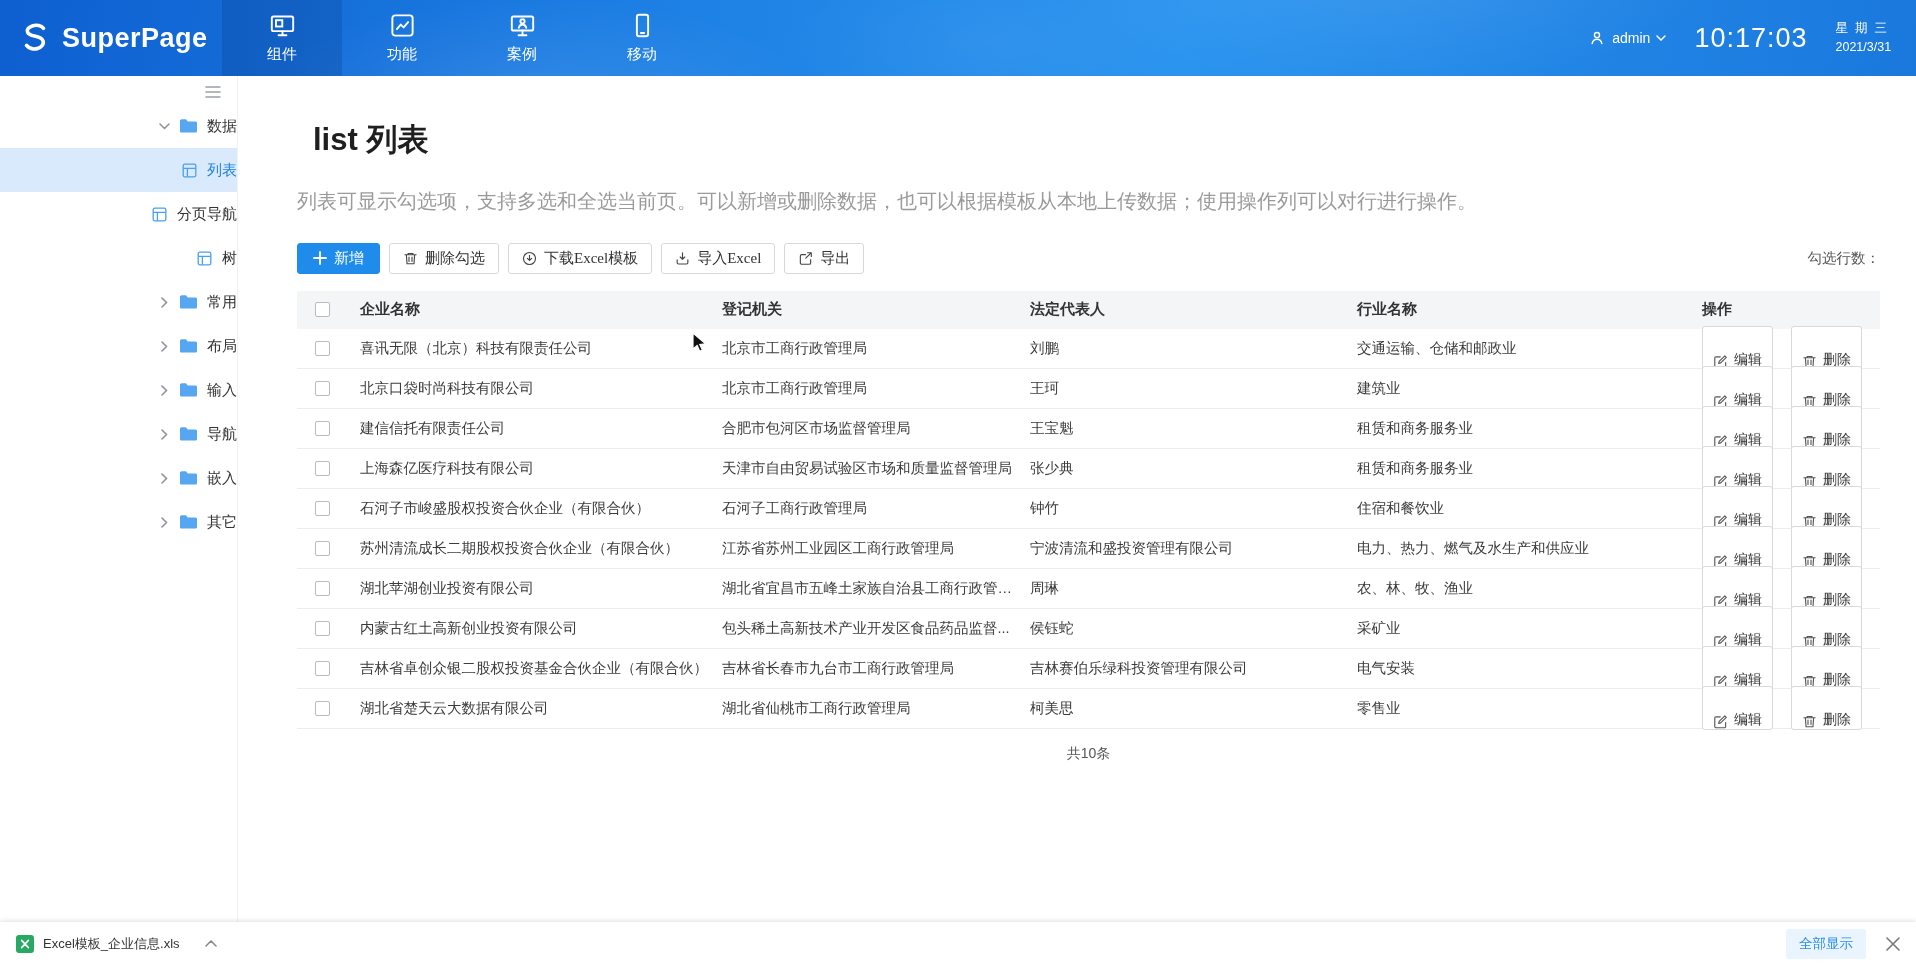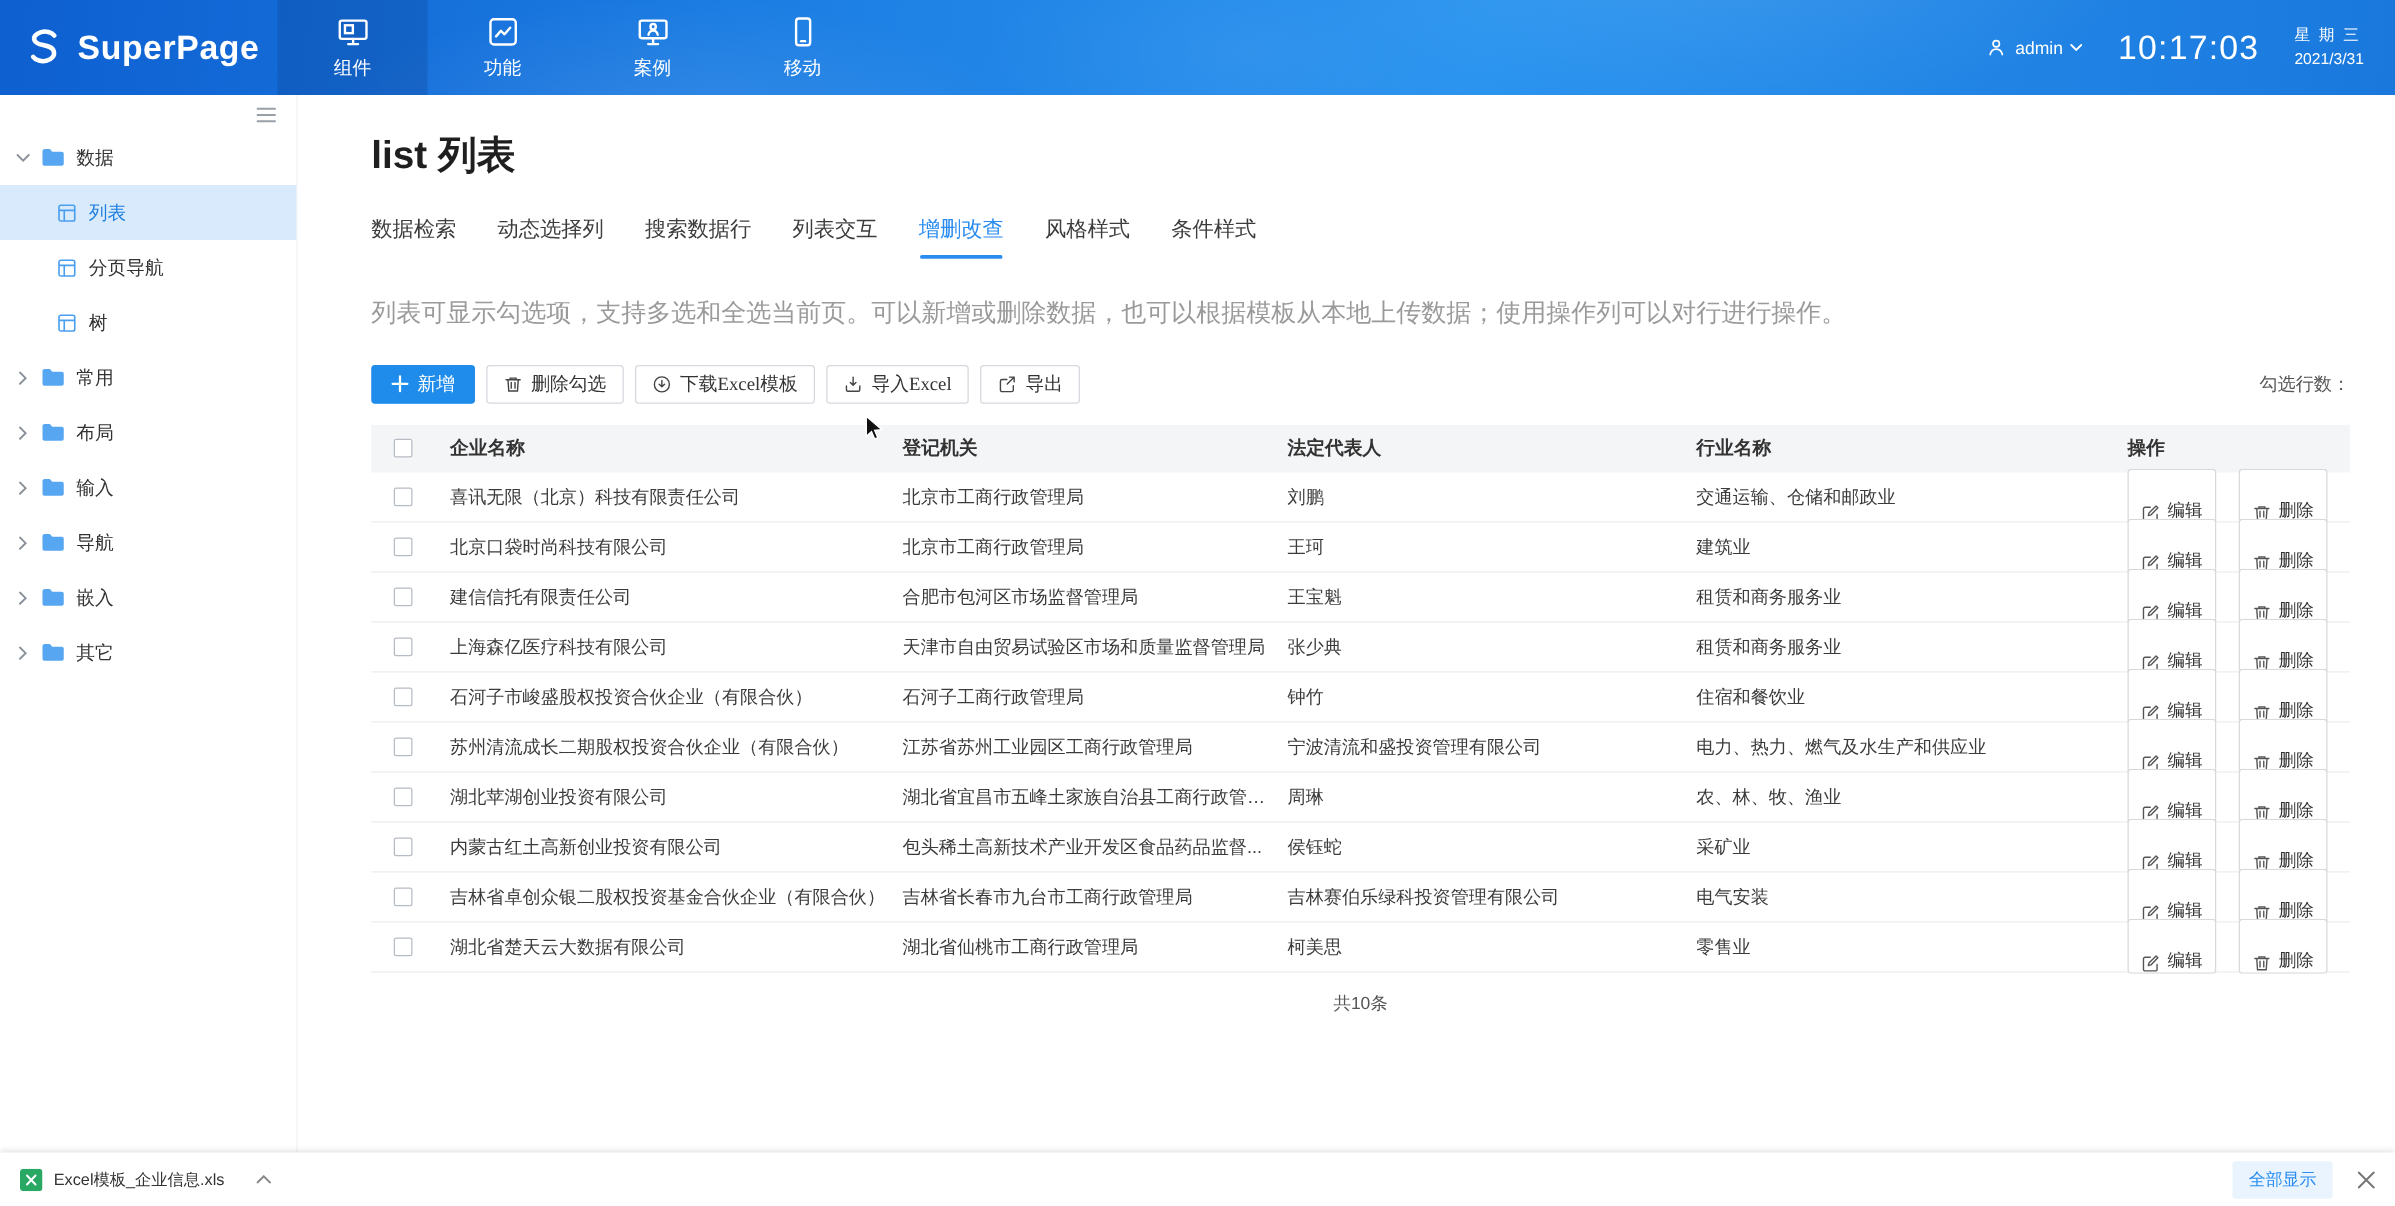--- a/index.html
+++ b/index.html
@@ -41,30 +41,30 @@
   .clock-time { font-size:27px; letter-spacing:1px; }
   .clock-date { display:flex; flex-direction:column; font-size:12.5px; line-height:1.5; text-align:left; }
   .weekday { letter-spacing:7px; white-space:nowrap; }
 
   
   .layout { display:flex; height:889px; }
 
   
   .sidebar { width:238px; flex:0 0 238px; border-right:1px solid #f0f2f4; position:relative; padding-top:28px; }
   .collapse-btn { position:absolute; top:9px; right:16px; cursor:pointer; }
-  .sb-item { height:44px; display:flex; align-items:center; cursor:pointer; font-size:15px; color:#333; }
+  .sb-item { height:44px; display:flex; align-items:center; cursor:pointer; font-size:15px; color:#333;justify-content:flex-end; }
   .sb-item.t-group { padding-left:13px; gap:9px; }
   .sb-item.t-child { padding-left:46px; gap:10px; }
   .sb-item .caret svg { width:11px; height:7px; transition:none; }
   .sb-item.t-group:not(.expanded) .caret { transform:rotate(-90deg); }
   .sb-item.selected { background:#d8eafb; color:#2080e0; }
 
   
   .main { flex:1; min-width:0; padding:30px 36px 0 59px; }
-  .page-title { font-size:31px; font-weight:700; color:#1f1f1f; line-height:1.15; margin:0; }
+  .page-title { font-size:31px; font-weight:700; color:#1f1f1f; line-height:1.15; margin:16px; }
   .tabs { display:flex; gap:33px; margin-top:30px; }
   .tab { font-size:17px; color:#3d3d3d; padding-bottom:12px; position:relative; cursor:pointer; white-space:nowrap; }
   .tab.active { color:#2a8cf0; }
   .tab.active::after { content:""; position:absolute; left:1px; right:1px; bottom:0; height:3px; background:#2a8cf0; border-radius:2px; }
   .desc { margin-top:30px; font-size:20px; color:#9a9a9a; }
 
   .toolbar { margin-top:28px; display:flex; align-items:center; }
   .btn {
     height:31px; display:inline-flex; align-items:center; gap:7px; border-radius:3px;
     font-size:15px; cursor:pointer; font-family:inherit; white-space:nowrap;
@@ -323,50 +323,20 @@
           </span>
 
           <span class="sb-label">其它</span>
         </div>
       </nav>
   </aside>
 
   <main class="main">
     <h1 class="page-title">list 列表</h1>
 
-    <div class="tabs">
-
-        <div class="tab">
-          <span>数据检索</span>
-        </div>
-
-        <div class="tab">
-          <span>动态选择列</span>
-        </div>
-
-        <div class="tab">
-          <span>搜索数据行</span>
-        </div>
-
-        <div class="tab">
-          <span>列表交互</span>
-        </div>
-
-        <div class="tab active">
-          <span>增删改查</span>
-        </div>
-
-        <div class="tab">
-          <span>风格样式</span>
-        </div>
-
-        <div class="tab">
-          <span>条件样式</span>
-        </div>
-      </div>
 
     <p class="desc">列表可显示勾选项，支持多选和全选当前页。可以新增或删除数据，也可以根据模板从本地上传数据；使用操作列可以对行进行操作。</p>
 
     <div class="toolbar">
       <button class="btn btn-primary">
         <span>
           <svg viewBox="0 0 14 14" width="14" height="14" fill="none" stroke="#fff" stroke-width="1.8" stroke-linecap="round">
               <path d="M7 1v12M1 7h12"></path>
             </svg>
         </span>

